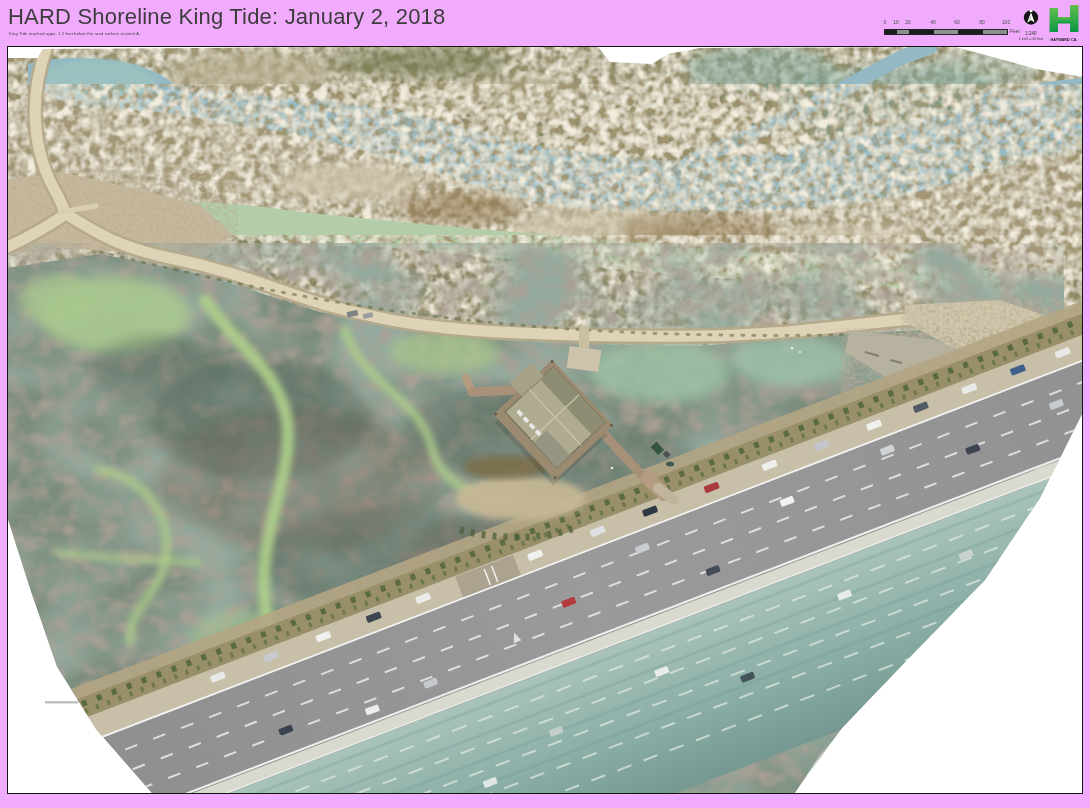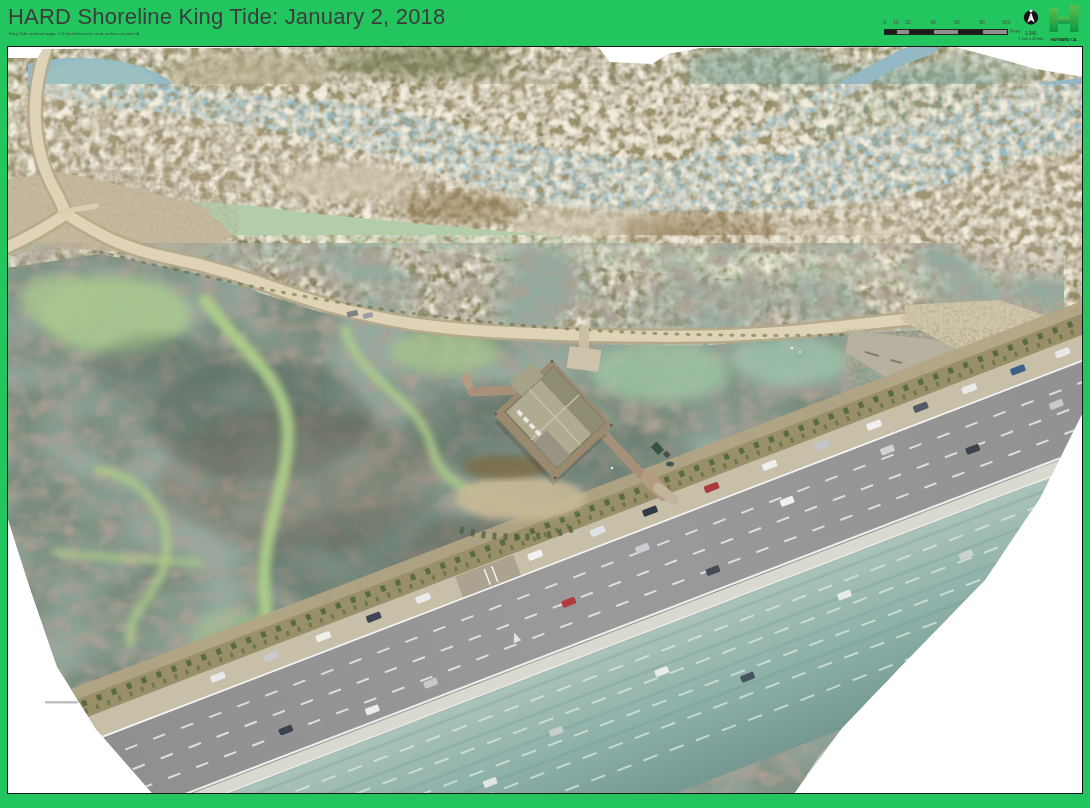--- a/index.html
+++ b/index.html
@@ -1,16 +1,16 @@
 <!DOCTYPE html>
 <html><head>
 <meta charset="utf-8">
 <style>
   html,body{margin:0;padding:0;background:#ffffff;}
-  .page{position:relative;width:1090px;height:808px;background:#22c55e;overflow:hidden;
+  .page{position:relative;width:1090px;height:808px;background:#f0abfc;overflow:hidden;
         font-family:"Liberation Sans","DejaVu Sans",sans-serif;}
   .title{position:absolute;left:8px;top:4px;font-size:22px;color:#3c3c3c;letter-spacing:.2px;white-space:nowrap;}
   .subtitle{position:absolute;left:9px;top:31px;font-size:4px;color:#3a3a3a;letter-spacing:.2px;white-space:nowrap;}
   
   .scalebar{position:absolute;left:884px;top:19px;width:150px;height:18px;}
   .scalebar .t{position:absolute;top:0;font-size:5px;color:#4c4c4c;transform:translateX(-50%);}
   .scalebar .bar{position:absolute;left:0;top:10px;width:122px;height:4px;border:.5px solid #222;display:flex;box-sizing:content-box;}
   .scalebar .seg{height:100%;}
   .scalebar .unit{position:absolute;left:126px;top:9px;font-size:5px;color:#4c4c4c;}
   

